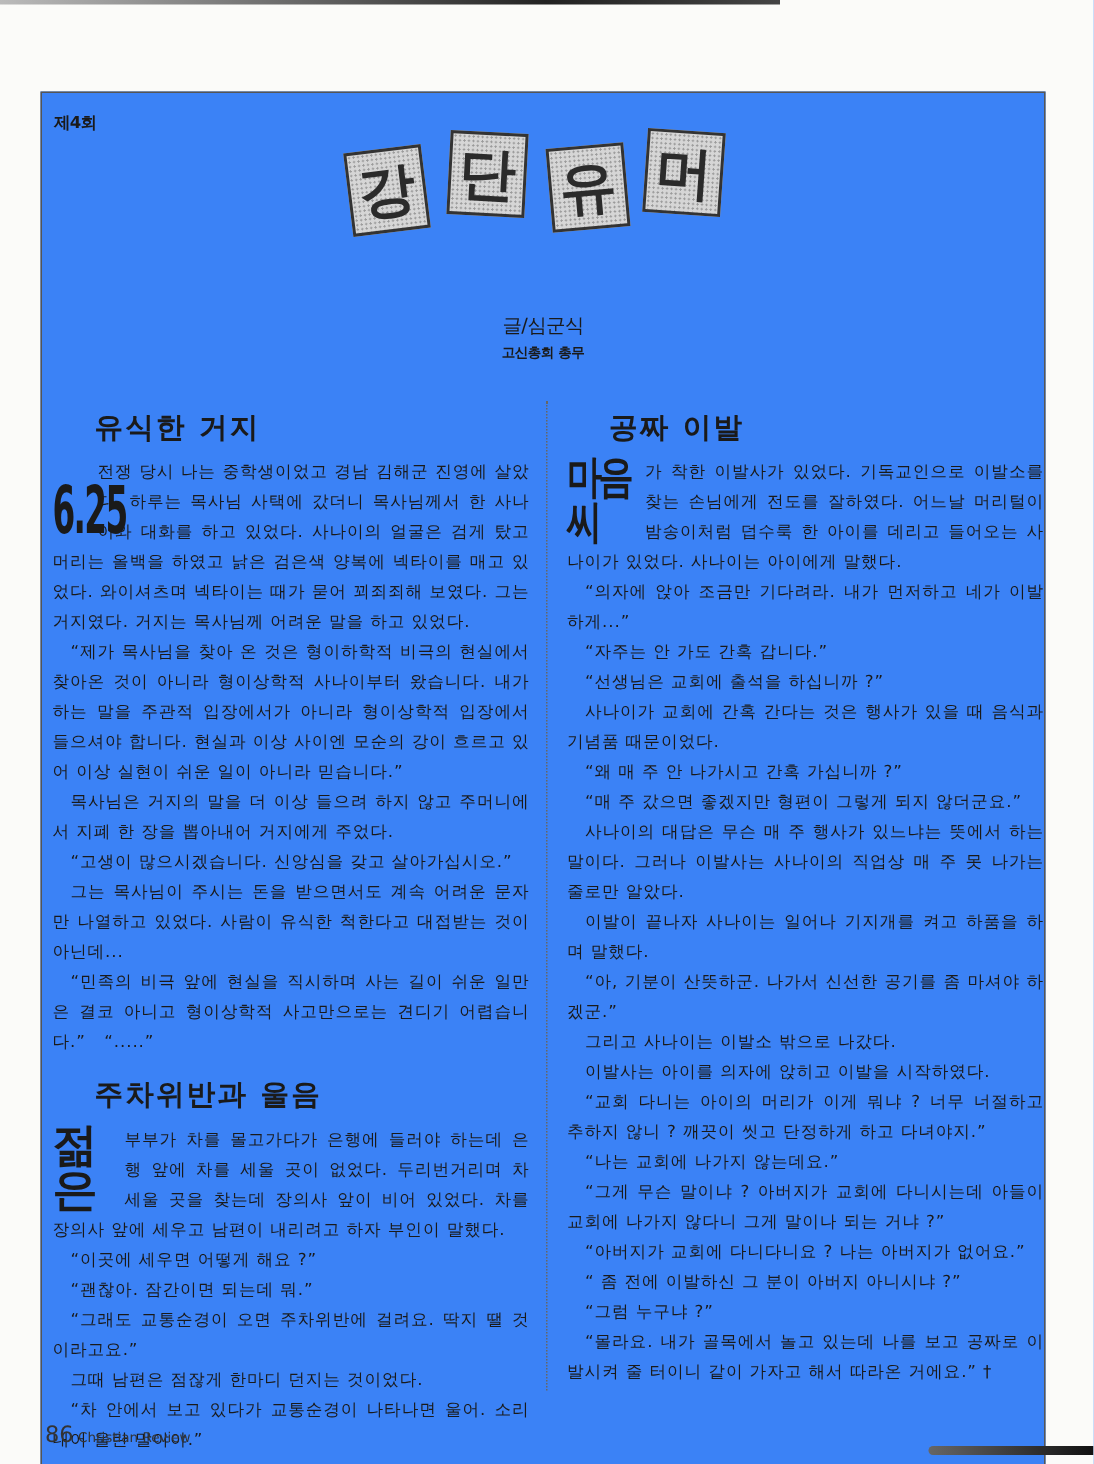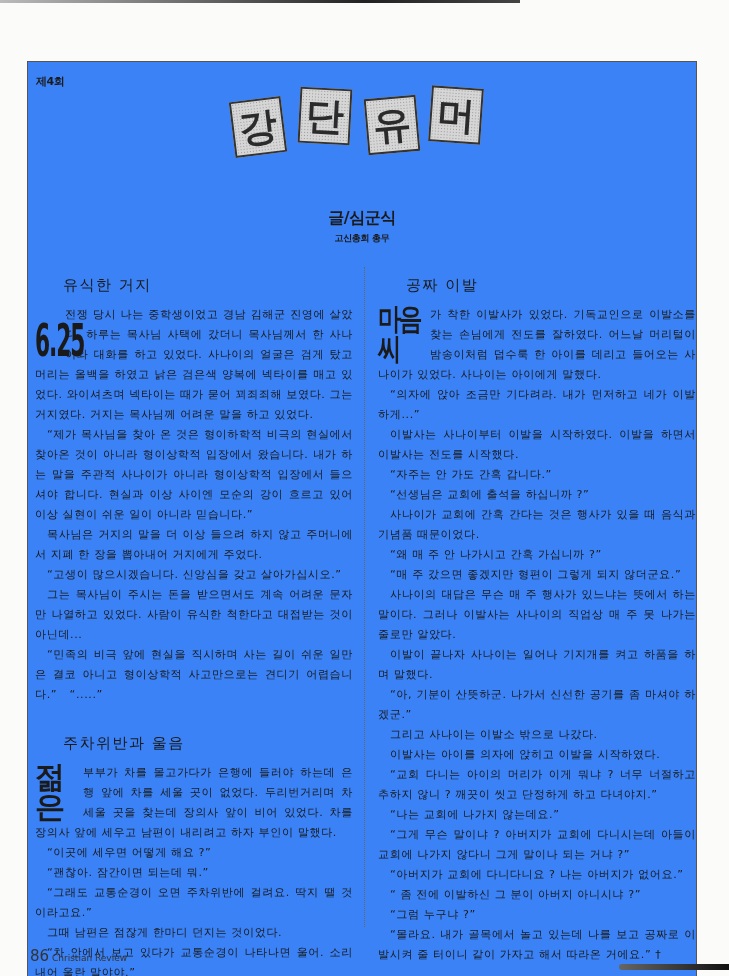--- a/index.html
+++ b/index.html
@@ -22,33 +22,33 @@
     background-image: radial-gradient(#9a9a9a 0.7px, transparent 0.8px);
     background-size: 3px 3px;
     display: flex; align-items: center; justify-content: center;
     font-family: "DejaVu Sans", sans-serif; font-size: 38px; font-weight: bold; color: #2b2b2b; }
   .tile.t1 { left: 204px; top: 27px; transform: rotate(-7deg); }
   .tile.t2 { left: 271px; top: 16px; transform: rotate(3deg); }
   .tile.t3 { left: 338px; top: 25px; transform: rotate(-5deg); }
   .tile.t4 { left: 402px; top: 15px; transform: rotate(4deg); }
 
   .byline { position: absolute; left: 0; right: 0; top: 146px; text-align: center; }
-  .byline .author { font-size: 16px; font-weight: bold; letter-spacing: -0.5px; }
+  .byline .author { font-size: 13px; font-weight: normal; letter-spacing: -0.5px; }
   .byline .role { font-size: 9px; font-weight: bold; margin-top: 3px; letter-spacing: -0.3px; }
 
   .col-divider { position: absolute; left: 336px; top: 205px; height: 660px; border-left: 1px dotted #666; }
 
   .column { position: absolute; top: 205px; width: 318px; font-size: 11.1px; line-height: 20px;
     letter-spacing: 0.6px; text-align: justify; }
   .column.left { left: 7px; }
   .column.right { left: 350px; }
 
-  .section-title { font-size: 15px; font-weight: normal; letter-spacing: 1.5px; height: 38px;
+  .section-title { font-size: 19px; font-weight: bold; letter-spacing: 1.5px; height: 38px;
     line-height: 36px; padding-left: 28px; }
-  .section-title.second { margin-top: 20px; }
+  .section-title.second { margin-top: 7px; }
 
   .para-first { position: relative; }
   .dropcap { float: left; height: 58px; margin-right: 4px; display: flex; align-items: flex-end;
     font-family: "DejaVu Sans Condensed", "DejaVu Sans", sans-serif; font-weight: bold;
     line-height: 1; }
   .dropcap.num { font-size: 44px; transform: scaleX(0.55); transform-origin: left bottom;
     width: 48px; margin-right: -18px; letter-spacing: -2px; }
   .dropcap.hangul { font-size: 30px; width: 44px; letter-spacing: -3px; align-items: center; }
   .dropcap.hangul.narrow { transform: scaleX(0.78); transform-origin: left center; width: 62px; margin-right: -10px; }
 
@@ -79,21 +79,21 @@
   </div>
 
   <div class="col-divider"></div>
 
   <div class="column left">
     <div class="section-title">유식한 거지</div>
     <div class="para-first">
       <span class="dropcap num">6.25</span>
       <p class="noindent">전쟁 당시 나는 중학생이었고 경남 김해군 진영에 살았다. 하루는 목사님 사택에 갔더니 목사님께서 한 사나이와 대화를 하고 있었다. 사나이의 얼굴은 검게 탔고 머리는 올백을 하였고 낡은 검은색 양복에 넥타이를 매고 있었다. 와이셔츠며 넥타이는 때가 묻어 꾀죄죄해 보였다. 그는 거지였다. 거지는 목사님께 어려운 말을 하고 있었다.</p>
     </div>
-    <p>“제가 목사님을 찾아 온 것은 형이하학적 비극의 현실에서 찾아온 것이 아니라 형이상학적 입장에서 왔습니다. 내가 하는 말을 주관적 사나이가 아니라 형이상학적 입장에서 들으셔야 합니다. 현실과 이상 사이엔 모순의 강이 흐르고 있어 이상 실현이 쉬운 일이 아니라 믿습니다.”</p>
+    <p>“제가 목사님을 찾아 온 것은 형이하학적 비극의 현실에서 찾아온 것이 아니라 형이상학적 사나이부터 왔습니다. 내가 하는 말을 주관적 입장에서가 아니라 형이상학적 입장에서 들으셔야 합니다. 현실과 이상 사이엔 모순의 강이 흐르고 있어 이상 실현이 쉬운 일이 아니라 믿습니다.”</p>
     <p>목사님은 거지의 말을 더 이상 들으려 하지 않고 주머니에서 지폐 한 장을 뽑아내어 거지에게 주었다.</p>
     <p>“고생이 많으시겠습니다. 신앙심을 갖고 살아가십시오.”</p>
     <p>그는 목사님이 주시는 돈을 받으면서도 계속 어려운 문자만 나열하고 있었다. 사람이 유식한 척한다고 대접받는 것이 아닌데...</p>
     <p>“민족의 비극 앞에 현실을 직시하며 사는 길이 쉬운 일만은 결코 아니고 형이상학적 사고만으로는 견디기 어렵습니다.” &nbsp;&nbsp;“.....”</p>
 
     <div class="section-title second">주차위반과 울음</div>
     <div class="para-first">
       <span class="dropcap hangul">젊은</span>
       <p class="noindent">부부가 차를 몰고가다가 은행에 들러야 하는데 은행 앞에 차를 세울 곳이 없었다. 두리번거리며 차 세울 곳을 찾는데 장의사 앞이 비어 있었다. 차를 장의사 앞에 세우고 남편이 내리려고 하자 부인이 말했다.</p>
     </div>
@@ -105,21 +105,20 @@
 
   </div>
 
   <div class="column right">
     <div class="section-title">공짜 이발</div>
     <div class="para-first">
       <span class="dropcap hangul narrow">마음씨</span>
       <p class="noindent">가 착한 이발사가 있었다. 기독교인으로 이발소를 찾는 손님에게 전도를 잘하였다. 어느날 머리털이 밤송이처럼 덥수룩 한 아이를 데리고 들어오는 사나이가 있었다. 사나이는 아이에게 말했다.</p>
     </div>
     <p>“의자에 앉아 조금만 기다려라. 내가 먼저하고 네가 이발하게...”</p>
-    <p>이발사는 사나이부터 이발을 시작하였다. 이발을 하면서 이발사는 전도를 시작했다.</p>
     <p>“자주는 안 가도 간혹 갑니다.”</p>
     <p>“선생님은 교회에 출석을 하십니까 ?”</p>
     <p>사나이가 교회에 간혹 간다는 것은 행사가 있을 때 음식과 기념품 때문이었다.</p>
     <p>“왜 매 주 안 나가시고 간혹 가십니까 ?”</p>
     <p>“매 주 갔으면 좋겠지만 형편이 그렇게 되지 않더군요.”</p>
     <p>사나이의 대답은 무슨 매 주 행사가 있느냐는 뜻에서 하는 말이다. 그러나 이발사는 사나이의 직업상 매 주 못 나가는 줄로만 알았다.</p>
     <p>이발이 끝나자 사나이는 일어나 기지개를 켜고 하품을 하며 말했다.</p>
     <p>“아, 기분이 산뜻하군. 나가서 신선한 공기를 좀 마셔야 하겠군.”</p>
     <p>그리고 사나이는 이발소 밖으로 나갔다.</p>
     <p>이발사는 아이를 의자에 앉히고 이발을 시작하였다.</p>

